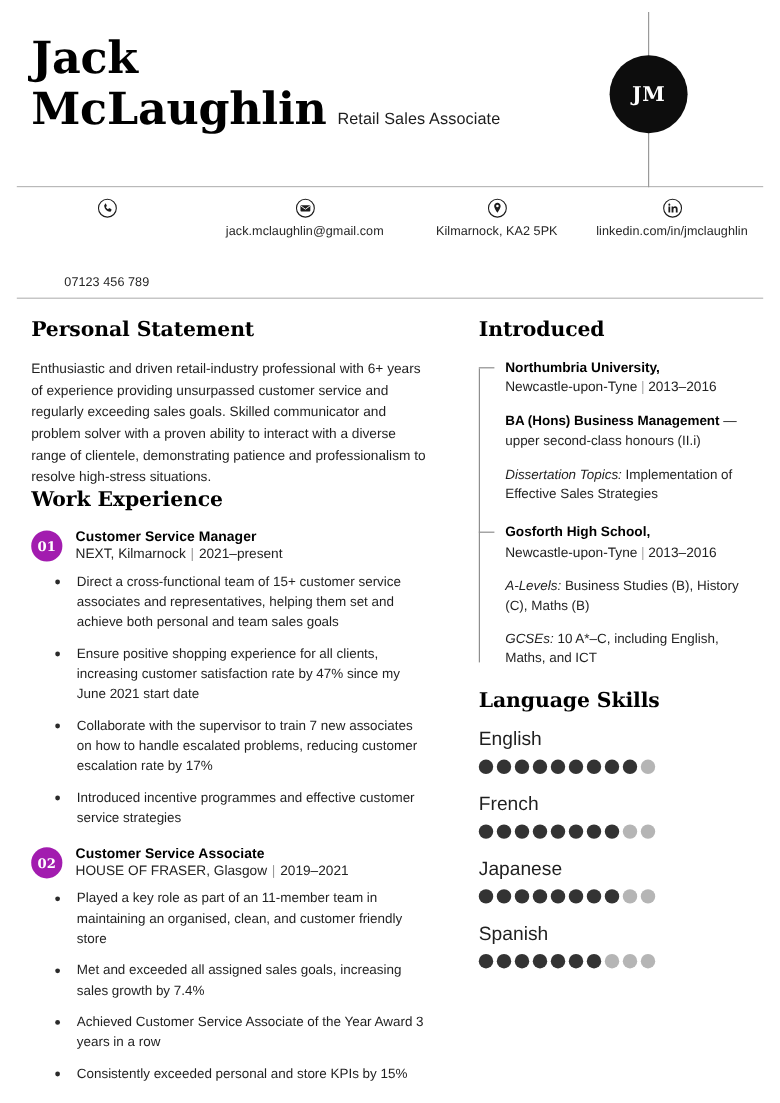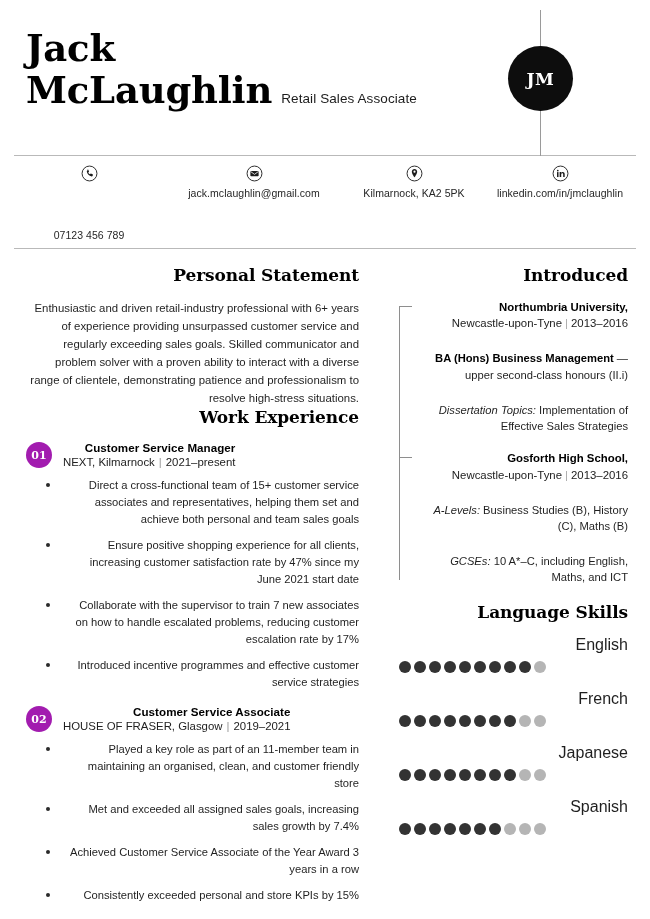--- a/index.html
+++ b/index.html
@@ -68,21 +68,21 @@
   .contact-item.c0 { flex:0 0 150px;gap:47px; }
   .contact-item.c1 { flex:0 0 180px; }
   .contact-item.c2 { flex:0 0 140px; }
   .contact-item.c3 { flex:1; }
   .cicon { width:17px; height:17px; display:block; }
   .ctext {
     font-size:10.5px; color:#262626; letter-spacing:0.05px; white-space:nowrap;
   }
 
   
-  .columns { display:flex; padding:16px 0 0 0;text-align:right; }
+  .columns { display:flex; padding:16px 0 0 0; }
   .col-left { width:385px; padding:0 26px 0 26px; box-sizing:border-box; }
   .col-right { width:265px; padding:0 22px 0 14px; box-sizing:border-box; position:relative; }
 
   h2.section {
     font-family:"DejaVu Serif", serif;
     font-weight:700;
     font-size:17px;
     color:#000;
     margin:0 0 14px 0;
     letter-spacing:-0.1px;
@@ -140,21 +140,21 @@
   }
   .edu-entry { position:relative; margin-bottom:16px; }
   .edu-entry:before {
     content:"";
     position:absolute; left:-22px; top:7px;
     width:13px; height:1px; background:#8e8e8e;
   }
   .edu-school { font-size:11.4px; font-weight:700; color:#000; line-height:1.42; }
   .edu-place { font-size:11.4px; color:#222; line-height:1.42; }
   .edu-place .sep { color:#aaa; margin:0 3px; }
-  .edu-block { margin-top:19px; font-size:11.2px; line-height:1.45; color:#1f1f1f; }
+  .edu-block { margin-top:12px; font-size:11.2px; line-height:1.45; color:#1f1f1f; }
   .edu-block .b { font-weight:700; color:#000; }
   .edu-block .i { font-style:italic; }
 
   
   .lang-row { margin-bottom:17px; }
   .lang-name { font-size:16px; color:#1f1f1f; margin-bottom:7px; }
   .dots { display:flex; gap:3px; }
   .dot { width:12px; height:12px; border-radius:50%; }
   .dot.on { background:#333333; }
   .dot.off { background:#b5b5b5; }

